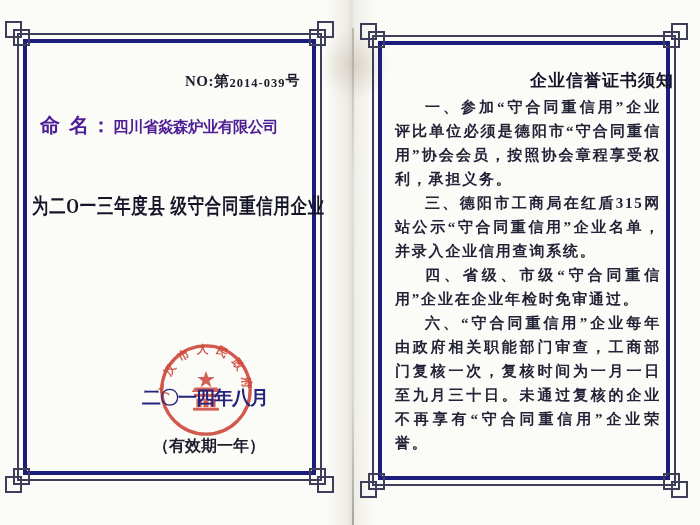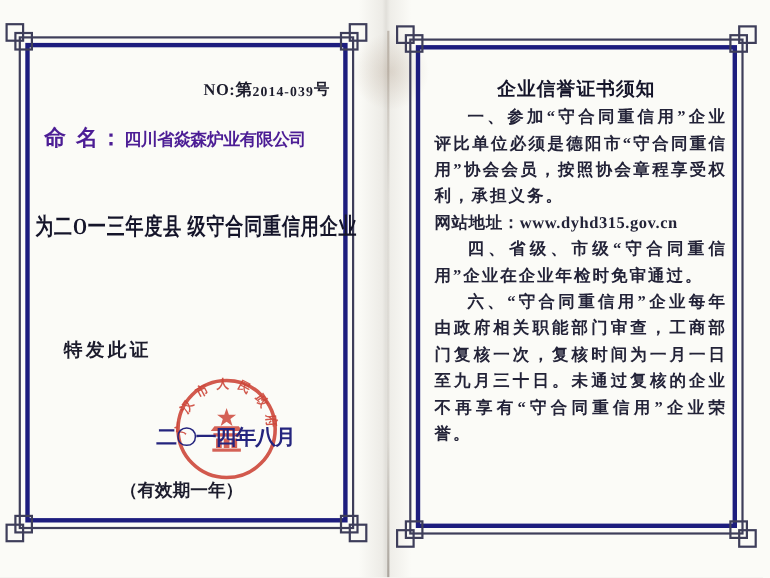--- a/index.html
+++ b/index.html
@@ -75,27 +75,27 @@
     position:absolute;left:39px;top:272px;
     font-size:17px;font-weight:bold;letter-spacing:3px;color:#1c1c2c;white-space:nowrap;
   }
   .seal{position:absolute;left:139px;top:307px;opacity:.92;}
   .date-line{
     position:absolute;left:71px;top:350px;width:230px;text-align:center;
     font-size:19px;font-weight:bold;color:var(--date_navy);
     letter-spacing:-1px;white-space:nowrap;z-index:3;
   }
   .validity-line{
-    position:absolute;left:46px;top:401px;width:200px;text-align:center;
+    position:absolute;left:46px;top:401px;width:200px;text-align:right;
     font-size:16px;font-weight:bold;color:#1c1c2c;white-space:nowrap;z-index:3;
   }
 
   
   .notice-title{
-    position:absolute;left:0;top:32px;width:100%;text-align:center;
+    position:absolute;left:0;top:32px;width:100%;text-align:right;
     font-size:17px;font-weight:bold;letter-spacing:1px;color:#15152a;white-space:nowrap;
   }
   .notice-body{
     position:absolute;left:21px;top:58px;width:266px;
     font-size:15px;line-height:24px;font-weight:bold;
     letter-spacing:1.8px;color:var(--ink);
     text-align:justify;
   }
   .notice-body .para{text-indent:2em;margin:0;}
   .notice-body .para.no-indent{text-indent:0;letter-spacing:.5px;}
@@ -131,21 +131,20 @@
     <div class="cert-no">
       <span class="pfx">NO:第</span><span class="num">2014-039</span><span class="sfx">号</span>
     </div>
 
     <div class="name-line">
       <span class="label">命 名：</span><span class="company">四川省焱森炉业有限公司</span>
     </div>
 
     <div class="award-line">为二O一三年度县 级守合同重信用企业</div>
 
-    <div class="issue-line">特发此证</div>
 
     <svg class="seal" width="96" height="96" viewBox="0 0 100 100">
       <circle cx="50" cy="50" r="46" fill="none" stroke="#c9372a" stroke-width="3.4" opacity=".9"></circle>
       <path id="sealArc" d="M 16.2 69.5 A 39 39 0 1 1 83.8 69.5" fill="none"></path>
       <text font-size="12" fill="#c9372a" opacity=".9" font-weight="bold" letter-spacing="7">
         <textPath href="#sealArc" startOffset="50%" text-anchor="middle">广汉市人民政府</textPath>
       </text>
       <g fill="#c9372a" opacity=".85">
         <path d="M50 30 l2.2 6.4 6.8 .1 -5.4 4.1 2 6.5 -5.6 -3.9 -5.6 3.9 2 -6.5 -5.4 -4.1 6.8 -.1 z"></path>
         <path d="M35 52 h30 l-3.5 -4.5 h-23 z"></path>
@@ -176,19 +175,19 @@
         <i></i>
       </div>
     <div class="corner br">
         <i></i>
         <i></i>
       </div>
 
     <div class="notice-title">企业信誉证书须知</div>
     <div class="notice-body">
         <div class="para">一、参加“守合同重信用”企业评比单位必须是德阳市“守合同重信用”协会会员，按照协会章程享受权利，承担义务。</div>
-        <div class="para no-indent">网站地址：www.dyhd315.gov.cn</div>
+        <div class="para">三、德阳市工商局在红盾315网站公示“守合同重信用”企业名单，并录入企业信用查询系统。</div>
         <div class="para">四、省级、市级“守合同重信用”企业在企业年检时免审通过。</div>
         <div class="para">六、“守合同重信用”企业每年由政府相关职能部门审查，工商部门复核一次，复核时间为一月一日至九月三十日。未通过复核的企业不再享有“守合同重信用”企业荣誉。</div>
       </div>
   </section>
 
 </div>
 
 </body></html>

